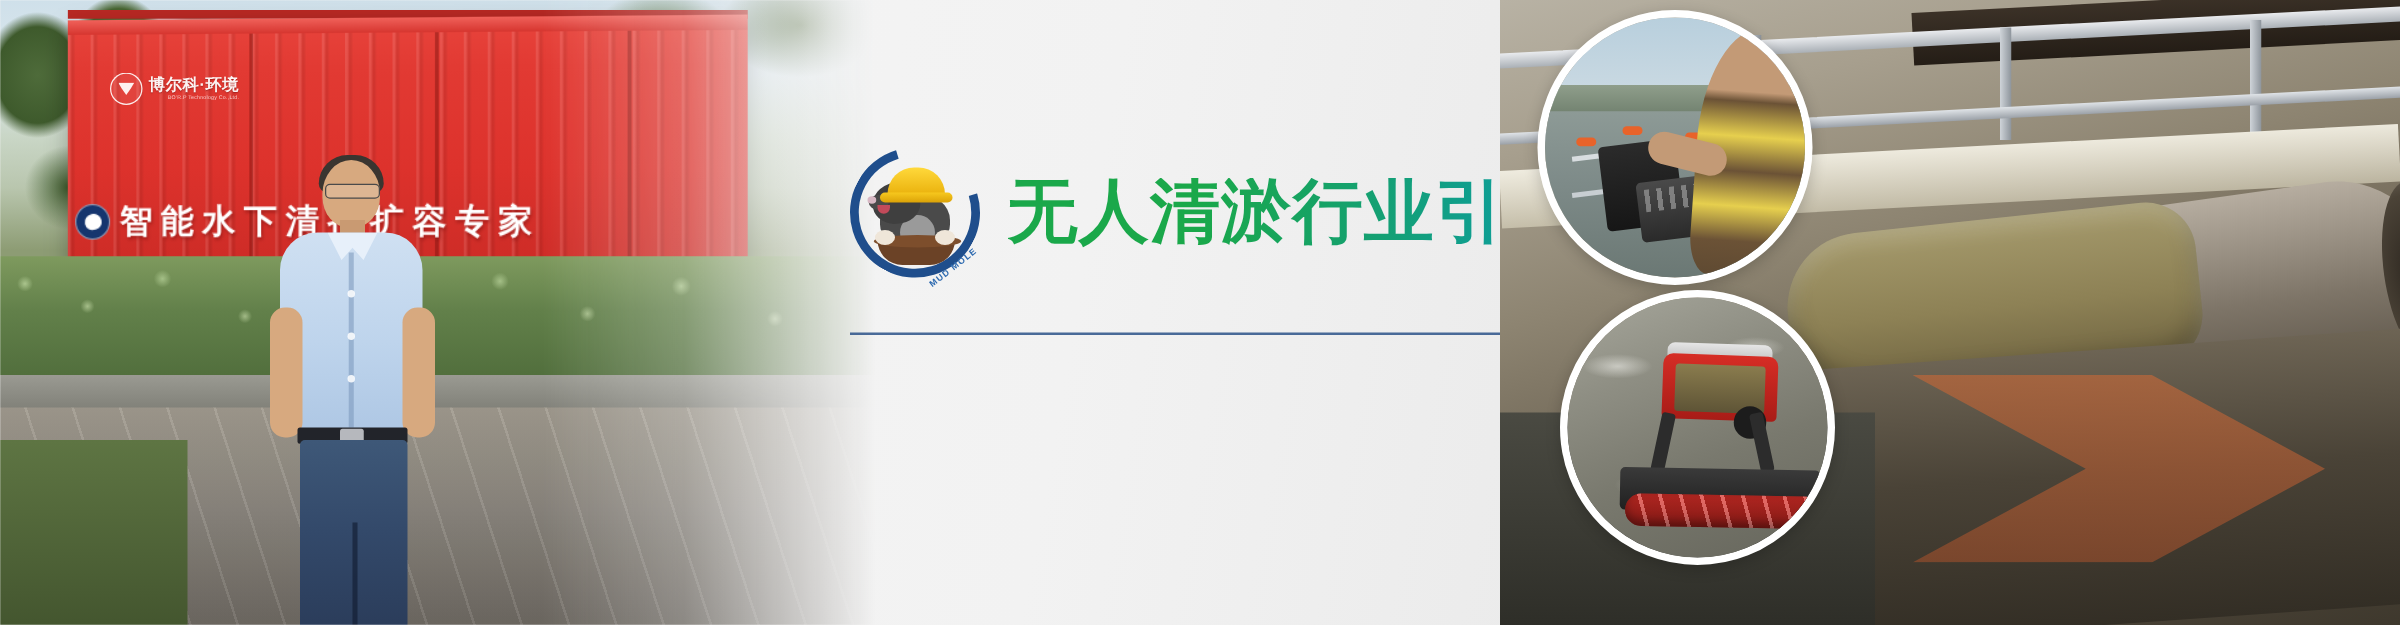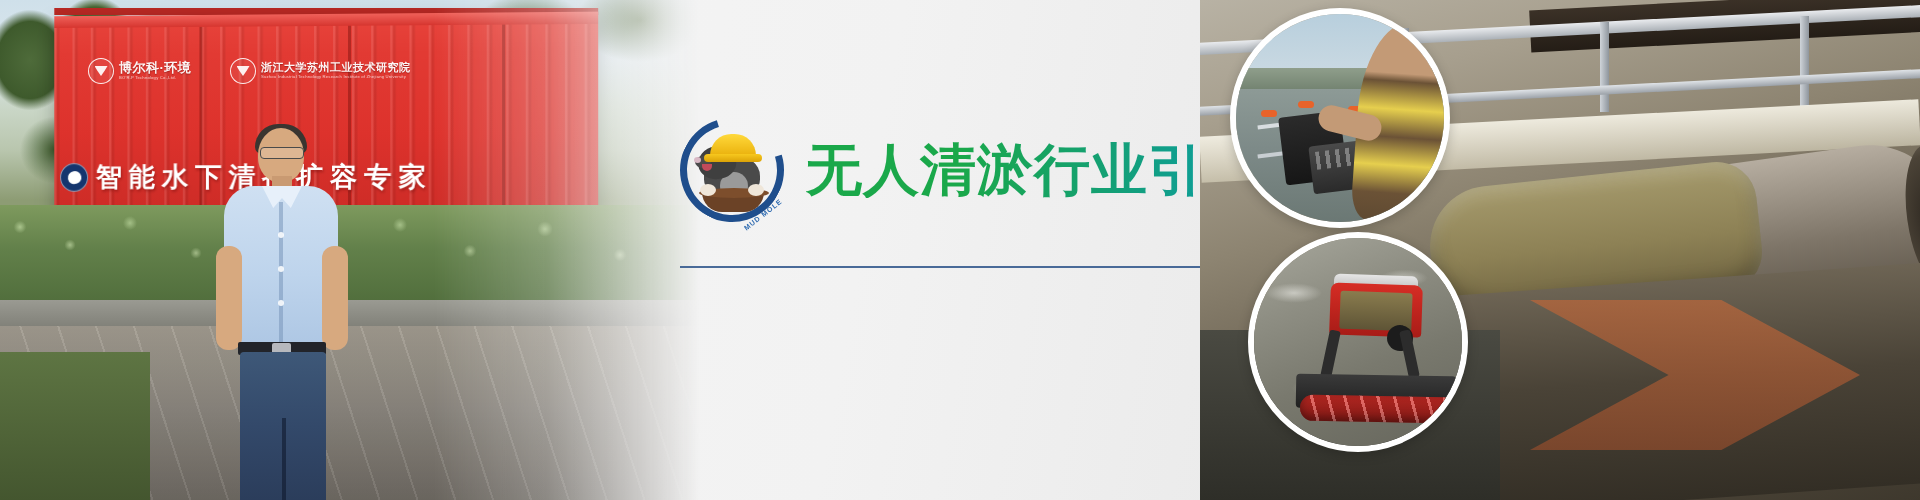--- a/index.html
+++ b/index.html
@@ -60,21 +60,21 @@
   .cb-logos{position:absolute;left:0;right:0;top:58px;height:36px;}
   .cb-logo{position:absolute;display:flex;align-items:center;gap:5px;}
   .cb-logo .mark{
     width:24px;height:24px;border-radius:50%;
     border:1.5px solid rgba(255,255,255,.9);
     display:flex;align-items:center;justify-content:center;
     background:rgba(255,255,255,.06);
   }
   .cb-logo .mark span{display:block;width:13px;height:10px;background:rgba(255,255,255,.92);
     clip-path:polygon(0 0,100% 0,78% 48%,50% 100%,22% 48%);}
-  .cb-logo .txtwrap{display:flex;flex-direction:column;line-height:1;}
+  .cb-logo .txtwrap{display:flex;flex-direction:column;line-height:1;align-items:flex-end;}
   .cb-logo .cn{color:rgba(255,255,255,.95);font-size:13px;font-weight:bold;letter-spacing:.5px;
     text-shadow:0 1px 1px rgba(130,20,16,.6);white-space:nowrap;}
   .cb-logo .en{color:rgba(255,255,255,.72);font-size:4.2px;letter-spacing:.2px;margin-top:2px;white-space:nowrap;}
   .cb-logo.l1{left:88px;}
   .cb-logo.l2{left:230px;}
   .cb-logo.l2 .cn{font-size:11px;}
 
   
   .cb-slogan{
     position:absolute;left:55px;top:155px;width:490px;height:44px;
@@ -283,29 +283,20 @@
     <div class="cb-logos">
       <div class="cb-logo l1">
         <div class="mark">
             <span></span>
           </div>
         <div class="txtwrap">
           <div class="cn">博尔科·环境</div>
           <div class="en">BO'R.P Technology Co.,Ltd.</div>
         </div>
       </div>
-      <div class="cb-logo l2">
-        <div class="mark">
-            <span></span>
-          </div>
-        <div class="txtwrap">
-          <div class="cn">浙江大学苏州工业技术研究院</div>
-          <div class="en">Suzhou Industrial Technology Research Institute of Zhejiang University</div>
-        </div>
-      </div>
     </div>
 
     <div class="cb-slogan">
       <div class="badge">
           <i></i>
         </div>
       <div class="words">智能水下清掏扩容专家</div>
     </div>
 
     <div class="lp-hedge"></div>

